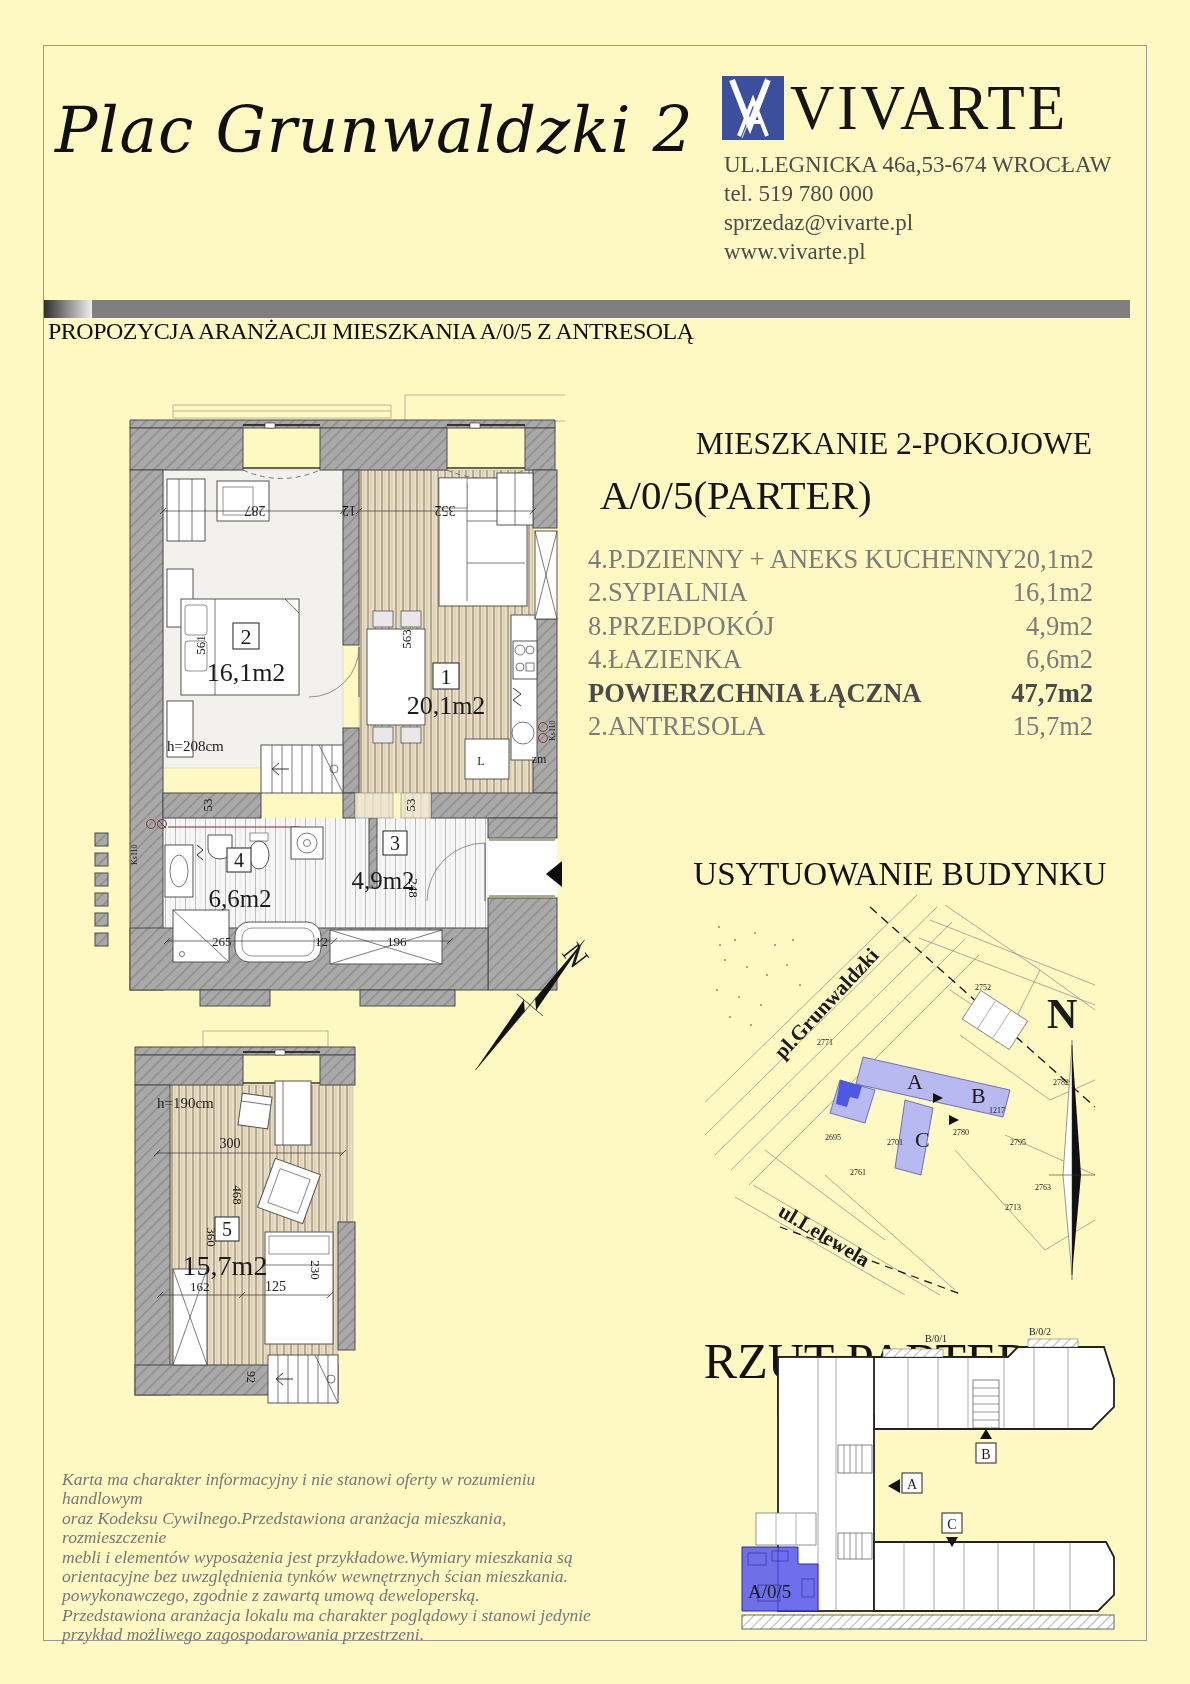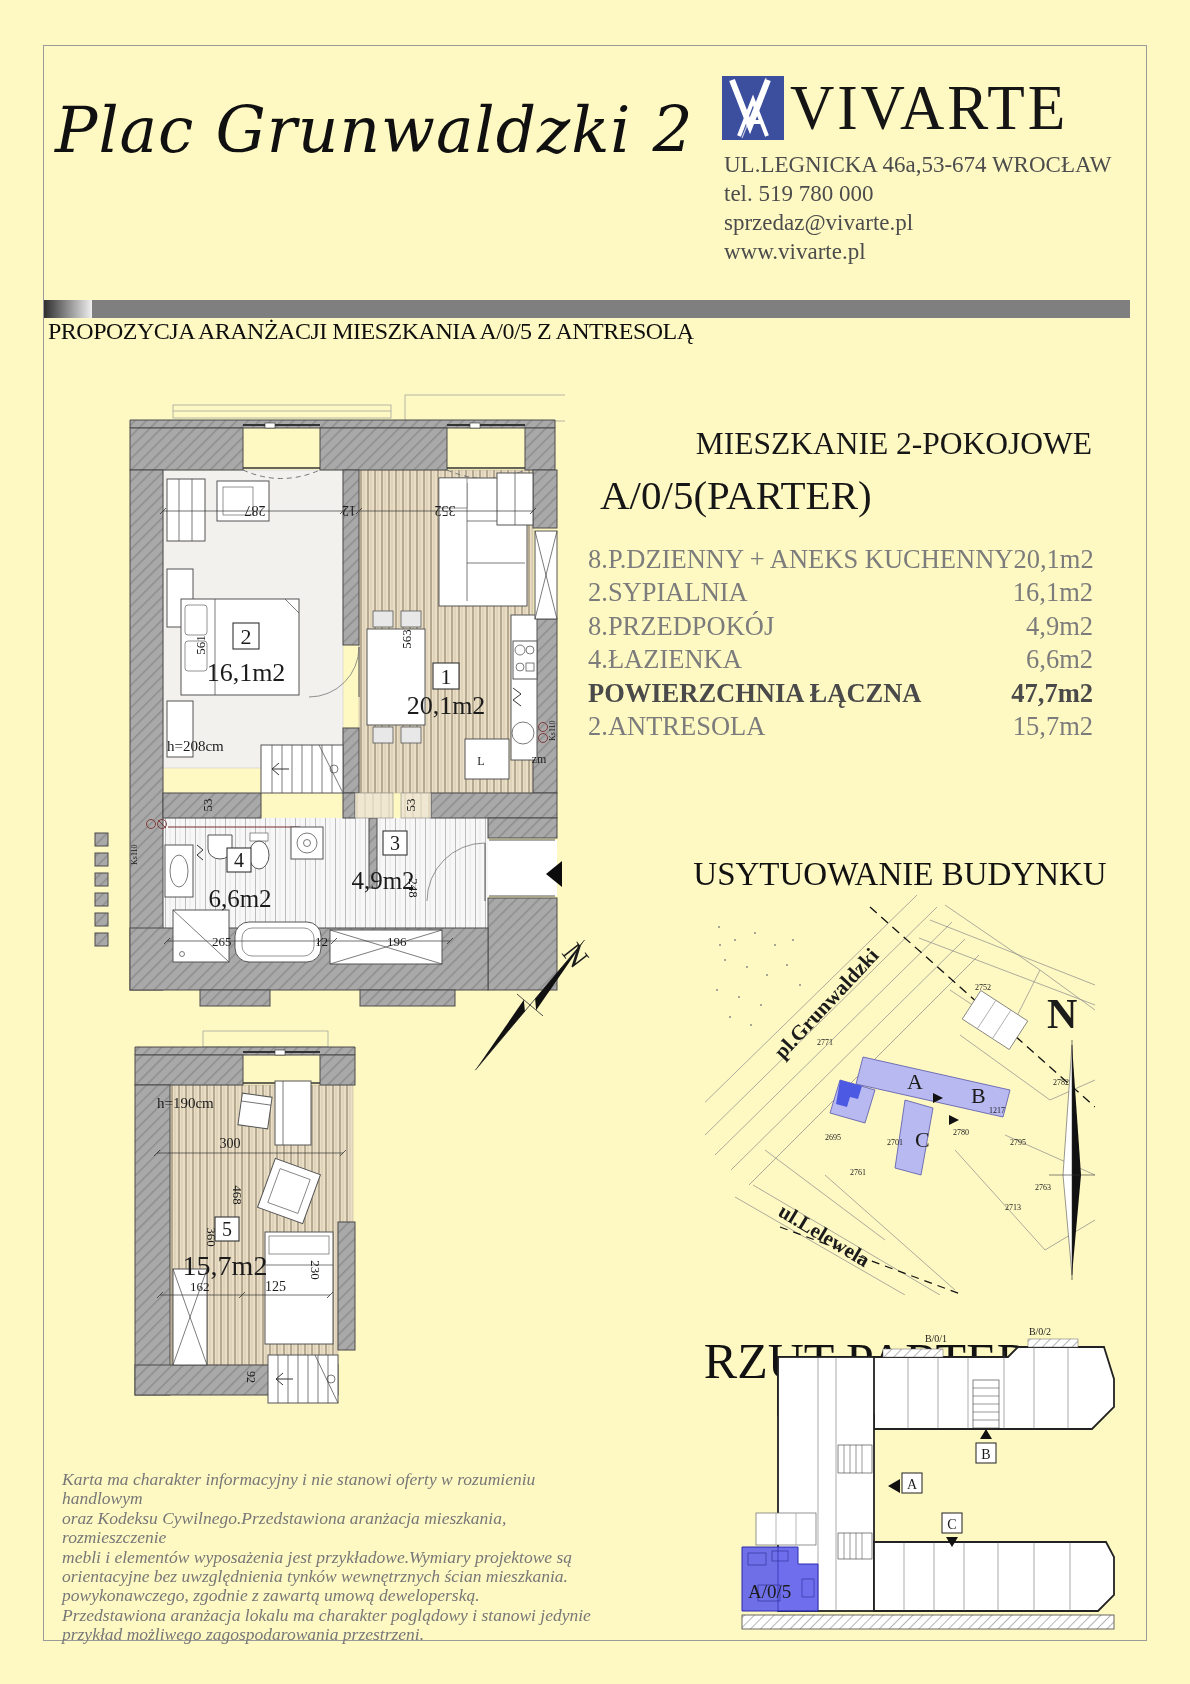--- a/index.html
+++ b/index.html
@@ -87,21 +87,21 @@
 
   <div class="abs grad-cap"></div>
   <div class="abs sep-bar"></div>
 
   <div class="abs proposal">PROPOZYCJA ARANŻACJI MIESZKANIA A/0/5  Z ANTRESOLĄ</div>
 
   <div class="abs apt-h1">MIESZKANIE 2-POKOJOWE</div>
   <div class="abs apt-h2">A/0/5(PARTER)</div>
   <div class="abs apt-list">
     <div class="apt-row">
-      <span>8.P.DZIENNY + ANEKS KUCHENNY</span>
+      <span>4.P.DZIENNY + ANEKS KUCHENNY</span>
       <span>20,1m2</span>
     </div>
     <div class="apt-row">
       <span>2.SYPIALNIA</span>
       <span>16,1m2</span>
     </div>
     <div class="apt-row">
       <span>8.PRZEDPOKÓJ</span>
       <span>4,9m2</span>
     </div>
@@ -530,20 +530,20 @@
       <polygon points="312,144 324,144 318,134" fill="#111"></polygon>
       <rect class="box" x="274" y="218" width="20" height="20"></rect>
       <text x="284" y="234" font-size="14" text-anchor="middle">C</text>
       <polygon points="278,242 290,242 284,252" fill="#111"></polygon>
     </g>
   </svg>
 
   <div class="abs disclaimer">
     <div>Karta ma charakter informacyjny i nie stanowi oferty w rozumieniu handlowym</div>
     <div>oraz Kodeksu Cywilnego.Przedstawiona aranżacja mieszkania, rozmieszczenie</div>
-    <div>mebli i elementów wyposażenia jest przykładowe.Wymiary projektowe są</div>
+    <div>mebli i elementów wyposażenia jest przykładowe.Wymiary mieszkania są</div>
     <div>orientacyjne bez uwzględnienia tynków wewnętrznych ścian mieszkania.</div>
     <div>powykonawczego, zgodnie z zawartą umową deweloperską.</div>
     <div>Przedstawiona aranżacja lokalu ma charakter poglądowy i stanowi jedynie</div>
     <div>przykład możliwego zagospodarowania przestrzeni.</div>
   </div>
 
 </div>
 
 </body></html>

